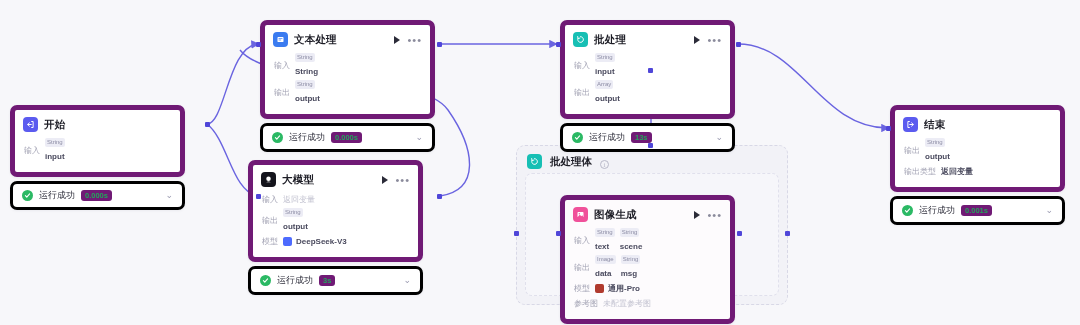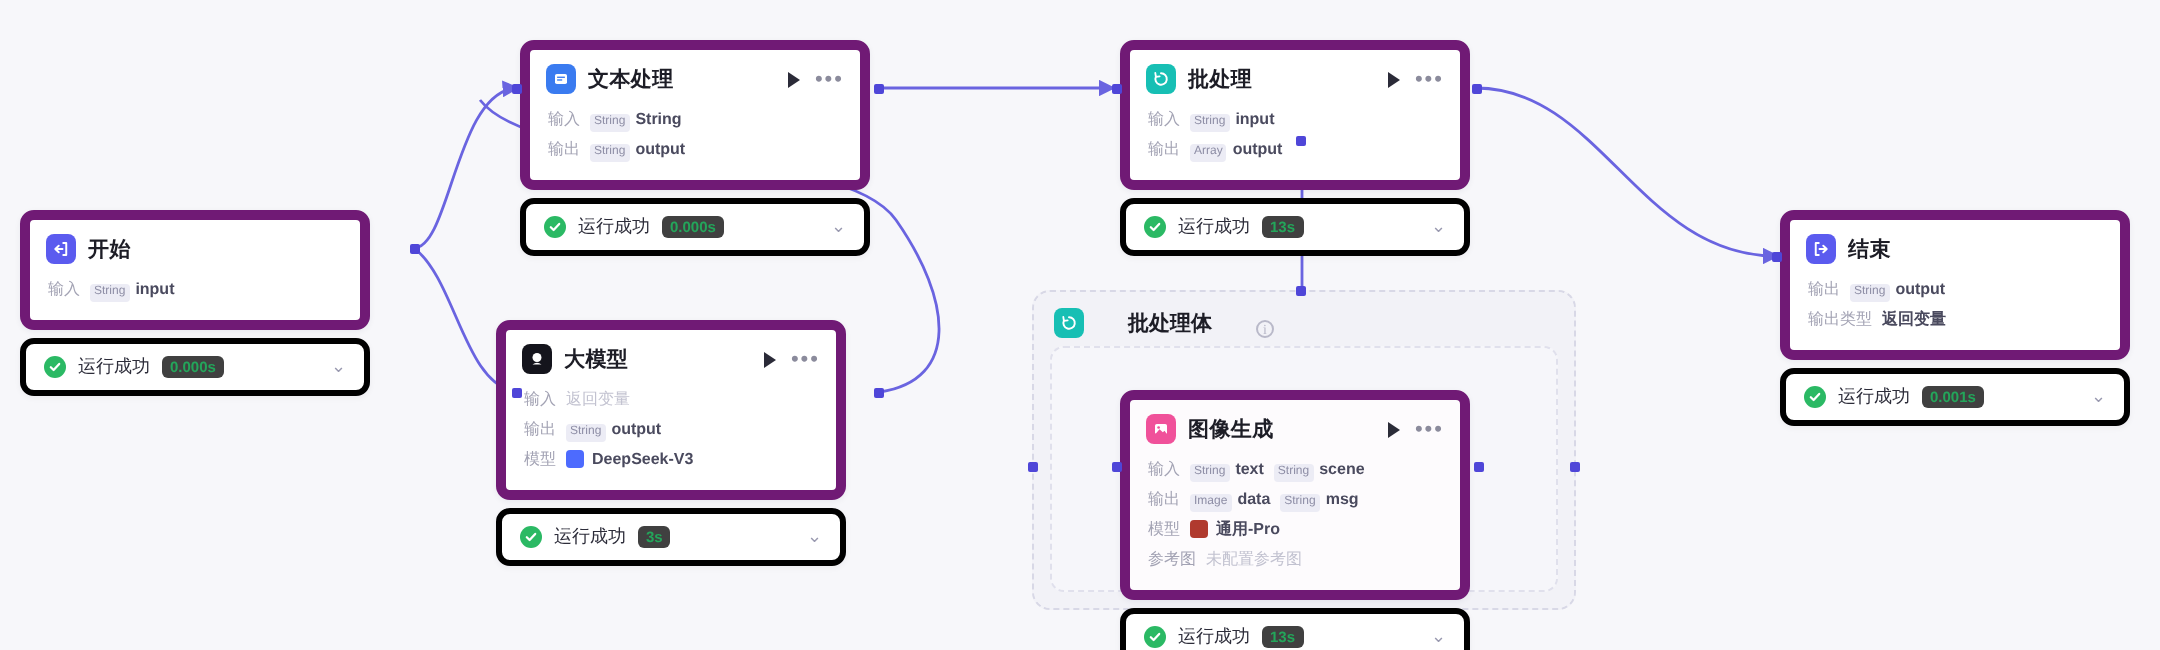--- a/index.html
+++ b/index.html
@@ -73,22 +73,22 @@
   .prop-row {
     display: flex; align-items: center;
     gap: 5px;
     font-size: 8px;
     line-height: 13px;
     padding: 1px 0;
     white-space: nowrap;
   }
   .prop-label { color: #a3a3b4; flex: 0 0 auto; }
   .chip {
-    display: inline-flex; align-items: flex-end; gap: 3px;
-    font-size: 8px; color: #4a4a5e; font-weight: 600;
+    display: inline-flex; align-items: flex-start; gap: 3px;
+    font-size: 8px; color: #4a4a5e; font-weight: 600; flex-direction: column;
   }
   .chip .tag {
     background: #ececf5;
     color: #8d8da5;
     border-radius: 2px;
     font-size: 6px;
     padding: 0 2px;
     font-weight: 400;
     line-height: 9px;
   }
@@ -106,42 +106,42 @@
   }
   .check {
     width: 11px; height: 11px; border-radius: 50%;
     background: #2bb964;
     display: flex; align-items: center; justify-content: center;
     flex: 0 0 auto;
   }
   .check svg { display:block; }
   .status-text { font-size: 9px; color: #2d2d3a; font-weight: 500; }
   .time-badge {
-    background: #404040; color: #23a55a;
+    background: #701a75; color: #23a55a;
     font-size: 7.5px; border-radius: 3px;
     padding: 1px 4px; font-weight: 600;
   }
   .chev { margin-left: auto; color: #9a9ab0; font-size: 9px; line-height: 9px; }
   .port {
     position: absolute;
     width: 5px; height: 5px;
     background: #4f46d8;
     border-radius: 1px;
     z-index: 4;
   }
   
   .group {
     position: absolute;
     border: 1px dashed #d8d8e6;
     border-radius: 9px;
     background: #f2f2f7;
     z-index: 2;
   }
   .group-head {
-    display: flex; align-items: flex-end; gap: 22px;
+    display: flex; align-items: flex-end; gap: 8px;
     padding: 8px 10px 0 10px;
   }
   .group-title { font-size: 10.5px; color: #1d1d26; font-weight: 600; }
   .info-icon {
     width: 9px; height: 9px; border-radius: 50%;
     border: 1px solid #b9b9c9; color: #b9b9c9;
     font-size: 7px; line-height: 8px; text-align: center;
     font-family: "Liberation Serif", serif;
   }
   .group-inner {

